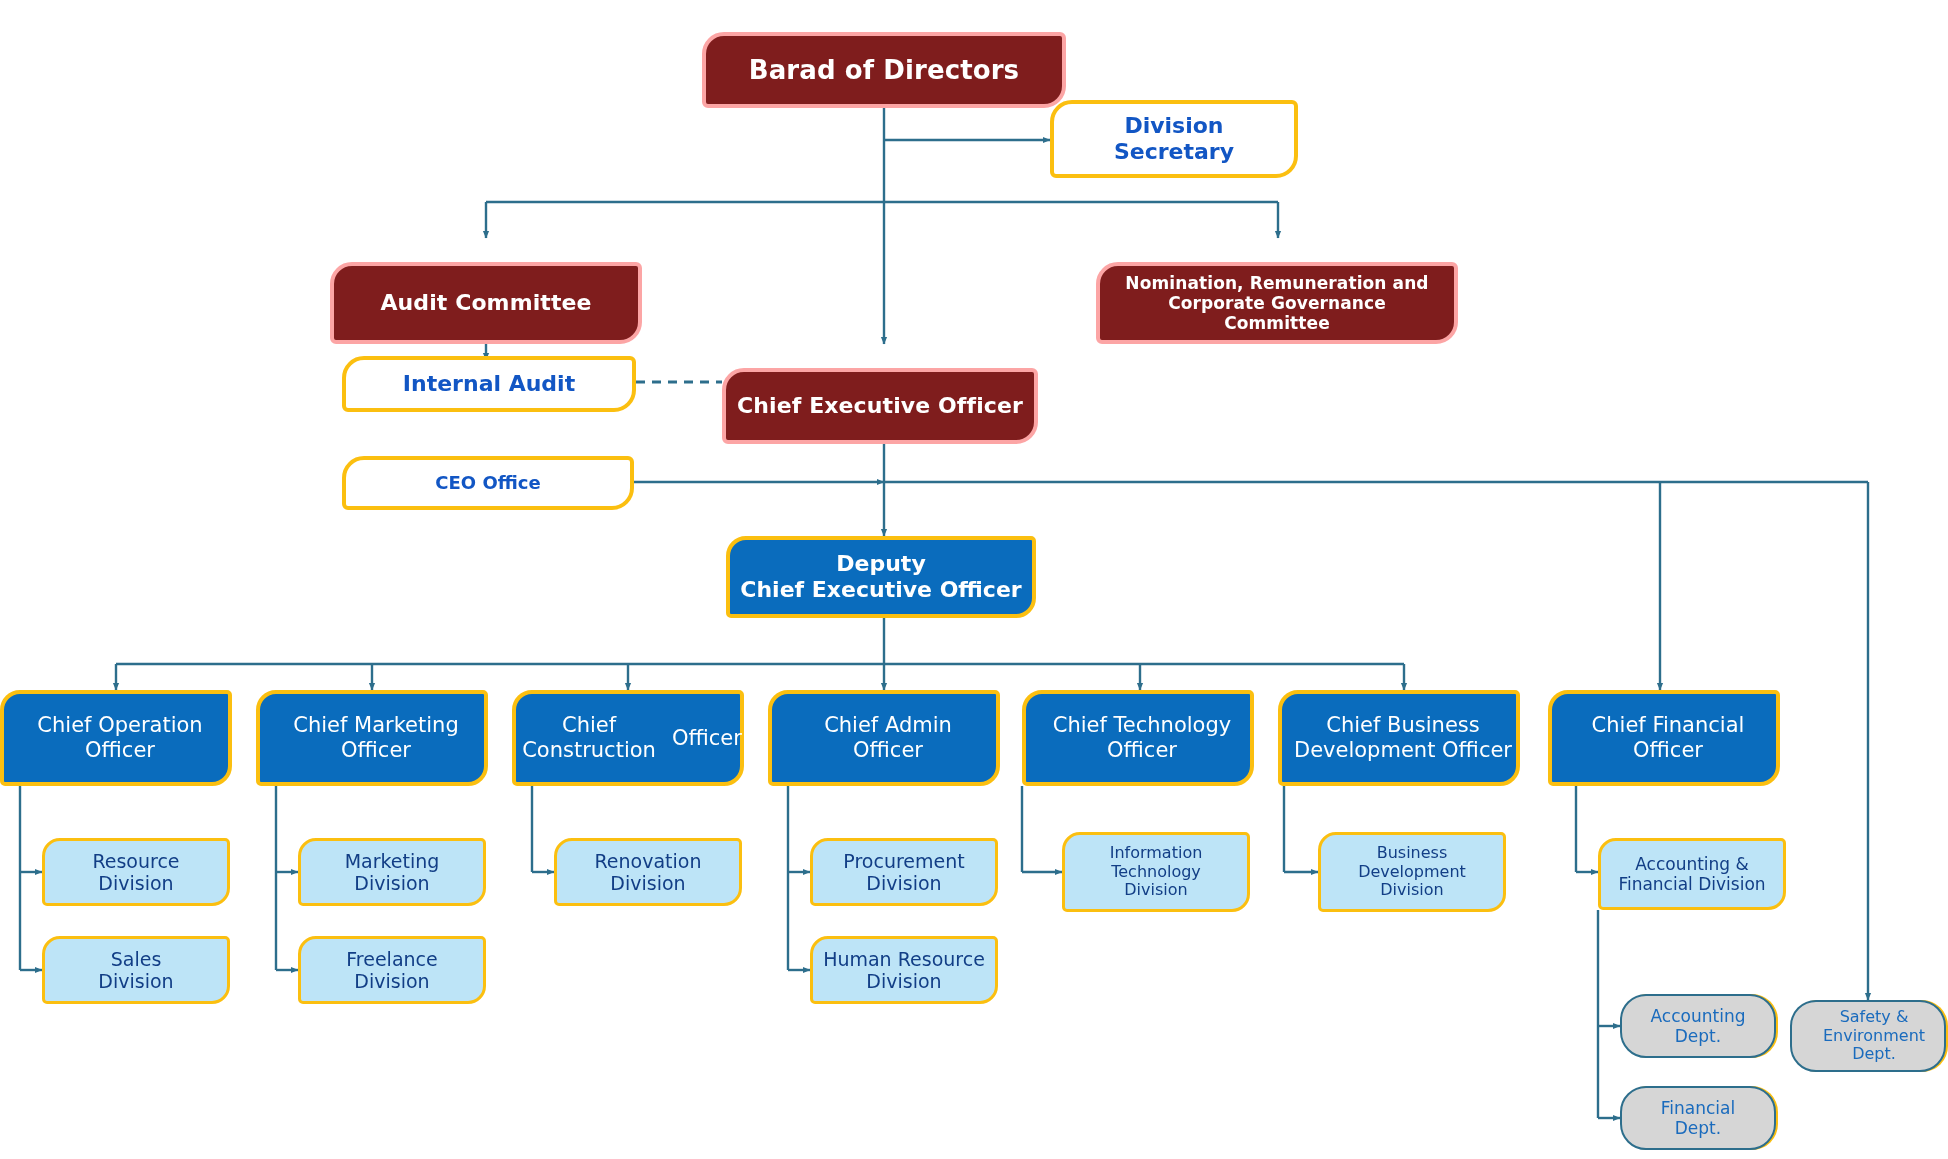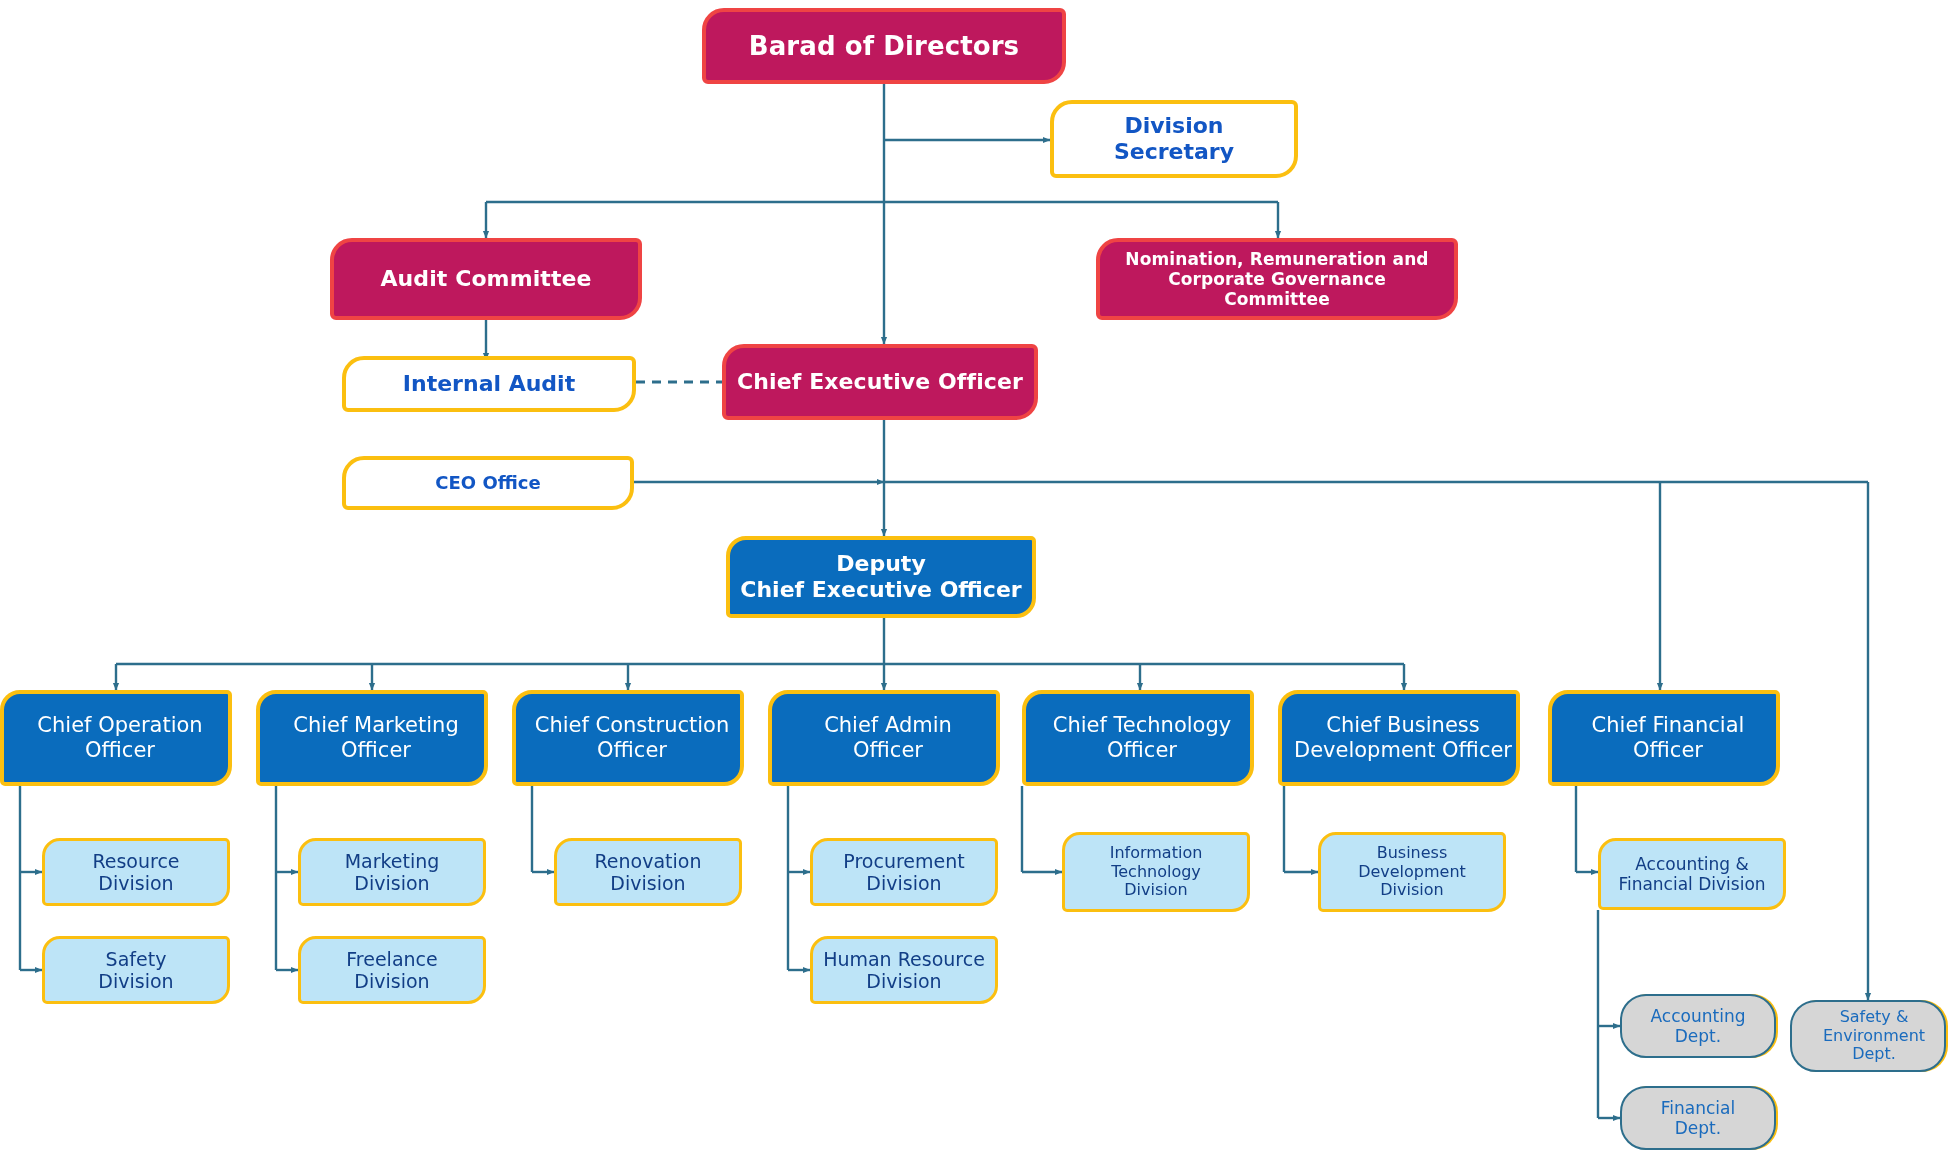--- a/index.html
+++ b/index.html
@@ -28,26 +28,27 @@
     align-items:center;
     justify-content:center;
     text-align:center;
     line-height:1.18;
     z-index:3;
   }
   .node span{display:block;width:100%;padding:0 8px;}
 
   
   .n-dark{
-    background:#be185d;
-    border:4px solid #ef4444;
+    background:#7f1d1d;
+    border:4px solid #fca5a5;
     border-radius:22px 6px 22px 6px;
     color:#ffffff;
     font-weight:700;
     letter-spacing:.1px;
+    margin-top:24px;
   }
   
   .n-outline{
     background:#ffffff;
     border:4px solid #fbbf10;
     border-radius:22px 6px 22px 6px;
     color:#1256c4;
     font-weight:700;
   }
   
@@ -200,21 +201,21 @@
   <div class="node n-blue fs-21" style="left:0px;top:690px;width:232px;height:96px;flex-direction:column;">
     <span>Chief Operation</span>
     <span>Officer</span>
   </div>
 
   <div class="node n-blue fs-21" style="left:256px;top:690px;width:232px;height:96px;flex-direction:column;">
     <span>Chief Marketing</span>
     <span>Officer</span>
   </div>
 
-  <div class="node n-blue fs-21" style="left:512px;top:690px;width:232px;height:96px;flex-direction:column;">
+  <div class="node n-blue fs-21" style="left:512px;top:690px;width:232px;height:96px;">
     <span>Chief Construction</span>
     <span>Officer</span>
   </div>
 
   <div class="node n-blue fs-21" style="left:768px;top:690px;width:232px;height:96px;flex-direction:column;">
     <span>Chief Admin</span>
     <span>Officer</span>
   </div>
 
   <div class="node n-blue fs-21" style="left:1022px;top:690px;width:232px;height:96px;flex-direction:column;">
@@ -231,21 +232,21 @@
     <span>Chief Financial</span>
     <span>Officer</span>
   </div>
 
   <div class="node n-light fs-19" style="left:42px;top:838px;width:188px;height:68px;flex-direction:column;">
     <span>Resource</span>
     <span>Division</span>
   </div>
 
   <div class="node n-light fs-19" style="left:42px;top:936px;width:188px;height:68px;flex-direction:column;">
-    <span>Safety</span>
+    <span>Sales</span>
     <span>Division</span>
   </div>
 
   <div class="node n-light fs-19" style="left:298px;top:838px;width:188px;height:68px;flex-direction:column;">
     <span>Marketing</span>
     <span>Division</span>
   </div>
 
   <div class="node n-light fs-19" style="left:298px;top:936px;width:188px;height:68px;flex-direction:column;">
     <span>Freelance</span>

